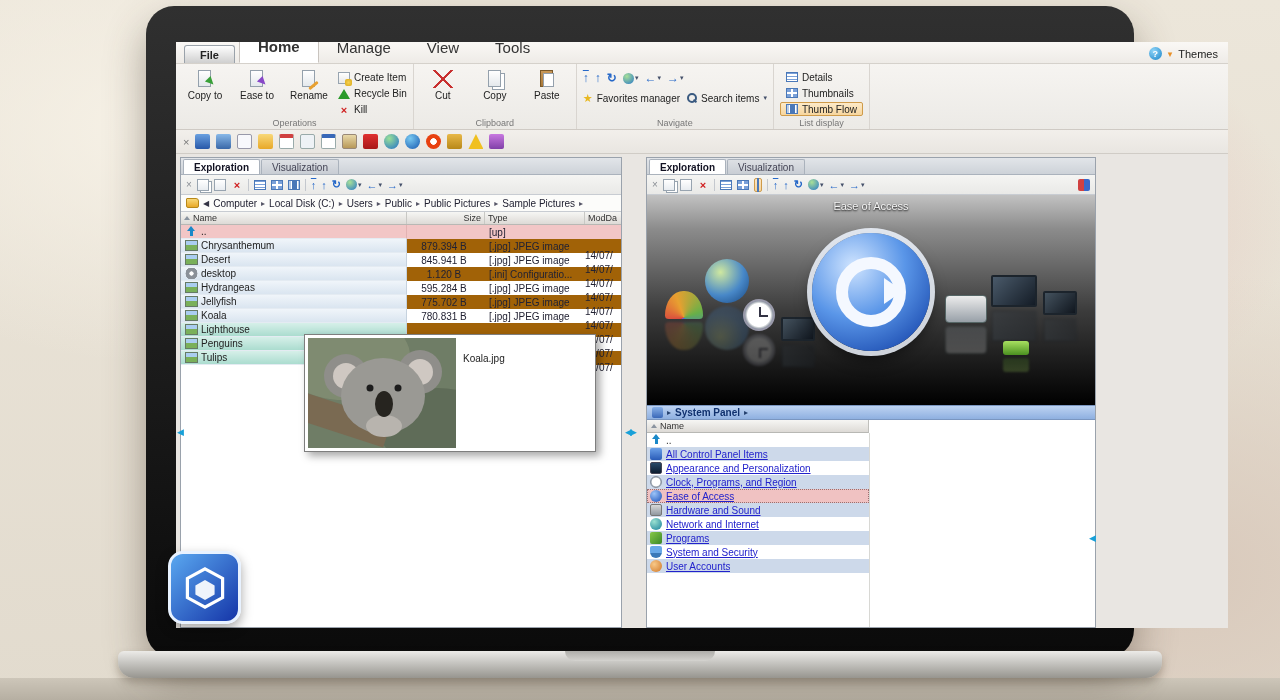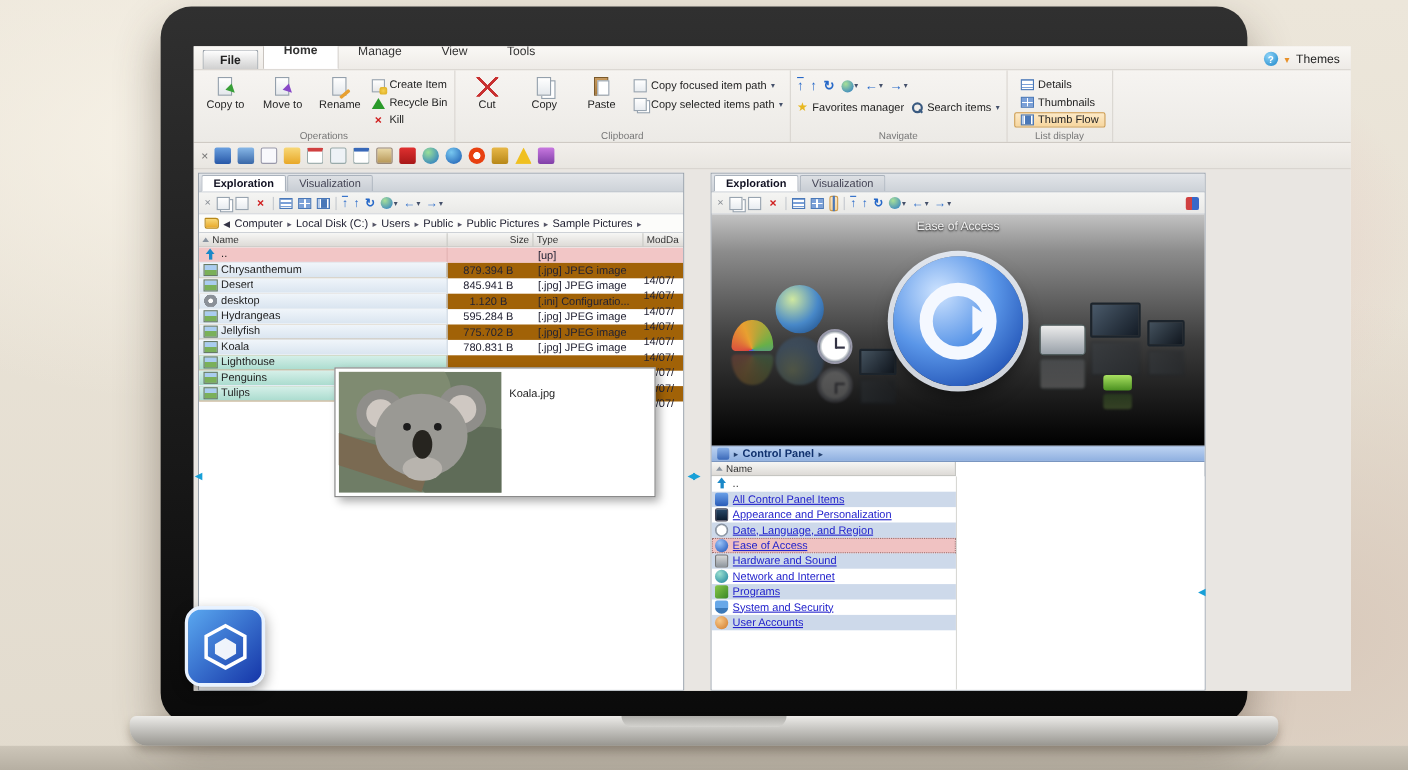--- a/index.html
+++ b/index.html
@@ -29,21 +29,21 @@
     width:150px; height:10px; background:linear-gradient(#aeada9,#d4d3cf);
     border-radius:0 0 10px 10px; }
 
   
   .tabstrip { position:absolute; left:0; top:0; right:0; height:22px;
     background:linear-gradient(#faf8f5,#eeebe7); border-bottom:1px solid #d5d1cb;
     display:flex; align-items:flex-end; padding-left:8px; }
   .file-btn { height:18px; padding:0 15px; background:linear-gradient(#fefefe,#cfcfcf);
     border:1px solid #9aa2aa; border-bottom:none; border-radius:3px 3px 0 0;
     font-weight:bold; display:flex; align-items:center; margin-right:4px; font-size:11px; }
-  .tab { height:18px; padding:16px 18px; display:flex; align-items:center; color:#333; font-size:11px; }
+  .tab { height:18px; padding:16px 18px; display:flex; align-items:center; color:#333; font-size:15px; }
   .tab.active { background:#fff; border:1px solid #c9c4bf; border-bottom:1px solid #fff;
     border-radius:3px 3px 0 0; font-weight:bold; }
   .tab-right { margin-left:auto; display:flex; align-items:center; gap:6px; padding:0 10px 3px 0; }
   .help-ic { width:13px; height:13px; border-radius:50%; color:#fff; font-size:9px; font-weight:bold;
     background:radial-gradient(circle at 35% 30%, #8ed4f8, #1a84c8);
     display:flex; align-items:center; justify-content:center; }
   .theme-tri { color:#e89028; font-size:9px; }
 
   
   .ribbon { position:absolute; left:0; top:22px; right:0; height:66px;
@@ -300,21 +300,21 @@
 
     <div class="ribbon">
 
       <div class="rgroup">
         <div class="bigbtn">
           <span class="ic ic-copyto"></span>
           <span>Copy to</span>
         </div>
         <div class="bigbtn">
           <span class="ic ic-moveto"></span>
-          <span>Move to</span>
+          <span>Ease to</span>
         </div>
         <div class="bigbtn">
           <span class="ic ic-rename"></span>
           <span>Rename</span>
         </div>
         <div class="smallcol">
           <div class="smallbtn">
             <span class="mini mini-new"></span>
             <span>Create Item</span>
           </div>
@@ -335,32 +335,20 @@
           <span class="ic ic-cut"></span>
           <span>Cut</span>
         </div>
         <div class="bigbtn">
           <span class="ic ic-copy"></span>
           <span>Copy</span>
         </div>
         <div class="bigbtn">
           <span class="ic ic-paste"></span>
           <span>Paste</span>
-        </div>
-        <div class="smallcol">
-          <div class="smallbtn">
-            <span class="mini mini-page"></span>
-            <span>Copy focused item path</span>
-            <span class="drop">▾</span>
-          </div>
-          <div class="smallbtn">
-            <span class="mini mini-pages"></span>
-            <span>Copy selected items path</span>
-            <span class="drop">▾</span>
-          </div>
         </div>
         <div class="glabel">Clipboard</div>
       </div>
 
       <div class="rgroup">
         <div class="navgroup-inner">
           <div class="navrow">
             <div class="navbtn">
                 <span class="ov">↑</span>
               </div>
@@ -666,21 +654,21 @@
           <div class="fitem" style="left:356px; top:146px;">
               <div class="shape-green"></div>
               <div class="shape-green refl"></div>
             </div>
           <div class="flow-center"></div>
         </div>
 
         <div class="cpbar">
           <span class="cp-ic"></span>
           <span class="cp-sep">▸</span>
-          <span>Control Panel</span>
+          <span>System Panel</span>
           <span class="cp-sep">▸</span>
         </div>
         <div class="phead2">
           <span class="sorttri"></span>
           <span>Name</span>
         </div>
         <div class="rowsbox" id="right-rows">
           <div class="coldiv"></div>
         <div class="rrow">
     <span class="ric ri-up"></span>
@@ -689,21 +677,21 @@
             <div class="rrow shade">
     <span class="ric ri-grid"></span>
     <a class="rlink">All Control Panel Items</a>
   </div>
             <div class="rrow">
     <span class="ric ri-display"></span>
     <a class="rlink">Appearance and Personalization</a>
   </div>
             <div class="rrow shade">
     <span class="ric ri-clock"></span>
-    <a class="rlink">Date, Language, and Region</a>
+    <a class="rlink">Clock, Programs, and Region</a>
   </div>
             <div class="rrow focused">
     <span class="ric ri-access"></span>
     <a class="rlink">Ease of Access</a>
   </div>
             <div class="rrow shade">
     <span class="ric ri-printer"></span>
     <a class="rlink">Hardware and Sound</a>
   </div>
             <div class="rrow">

